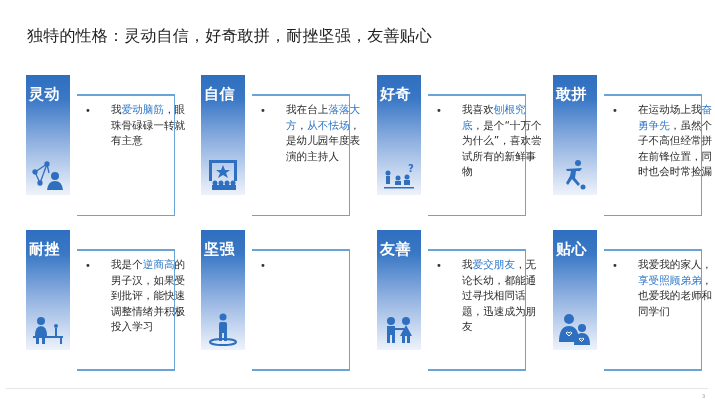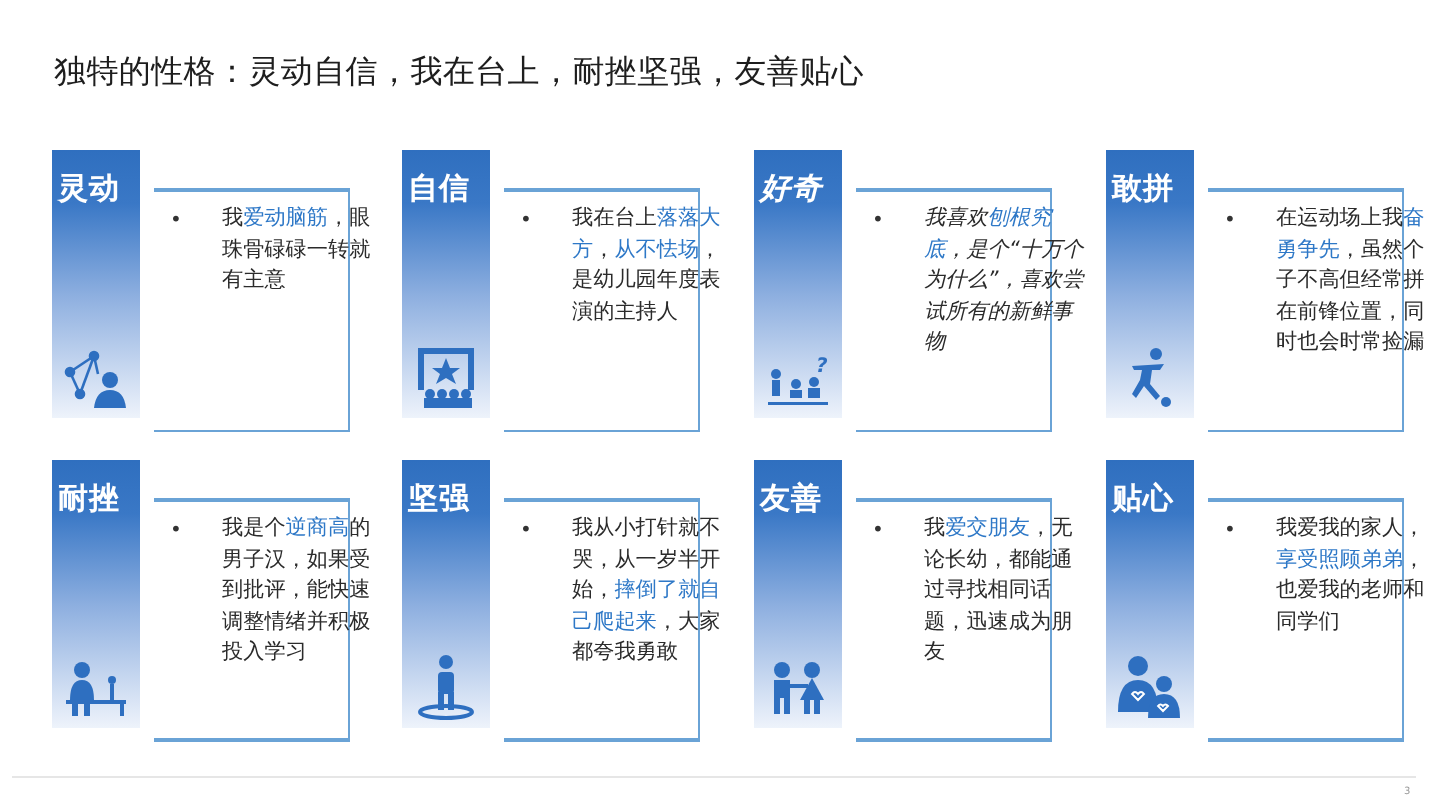--- a/index.html
+++ b/index.html
@@ -1,34 +1,34 @@
 <!DOCTYPE html>
 <html><head>
 <meta charset="utf-8">
 <style>
   html,body{margin:0;padding:0;}
   body{width:715px;height:406px;background:#ffffff;position:relative;overflow:hidden;font-family:"DejaVu Sans","Liberation Sans",sans-serif;color:#222;}
   .title{position:absolute;left:27px;top:26px;font-size:16px;letter-spacing:0.2px;color:#1e1e1e;white-space:nowrap;}
   .card{position:absolute;width:155px;height:145px;}
-  .tab{position:absolute;left:0;top:0;width:44px;height:134px;background:linear-gradient(to bottom,#2f6fbf 0%,#3a78c6 20%,#8fb0e0 55%,#eef3fb 100%);}
+  .tab{position:absolute;left:0;top:0;width:44px;height:120px;background:linear-gradient(to bottom,#2f6fbf 0%,#3a78c6 20%,#8fb0e0 55%,#eef3fb 100%);}
   .tab-label{position:absolute;left:3px;top:10px;font-size:15px;font-weight:bold;color:#ffffff;letter-spacing:0.5px;white-space:nowrap;}
   .tab-icon{position:absolute;left:5px;bottom:4px;width:34px;height:34px;}
   .box{position:absolute;left:51px;top:19px;width:98px;height:122px;border:1px solid #6aa3d6;border-left:none;background:#fff;box-sizing:border-box;}
   .box:before{content:"";position:absolute;left:0;top:-1px;width:100%;height:2px;background:#6aa3d6;}
   .box.bottomline{border-bottom:2px solid #6aa3d6;}
   .bul{position:absolute;left:8px;top:10px;font-size:10px;color:#333;}
   .txt{position:absolute;left:34px;top:7px;width:80px;font-size:10.6px;line-height:15.5px;color:#2b2b2b;}
   .hl{color:#2e78c7;}
   .rule{position:absolute;left:6px;top:388px;width:702px;height:1px;background:#e6e6e6;}
   .pagenum{position:absolute;left:702px;top:393px;font-size:5px;color:#999;}
 </style>
 </head>
 <body>
 
-<div class="title">独特的性格：灵动自信，我在台上，耐挫坚强，友善贴心</div>
+<div class="title">独特的性格：灵动自信，好奇敢拼，耐挫坚强，友善贴心</div>
 
 <div id="cards">
     <div class="card" style="left: 26px; top: 75px;">
     <div class="tab">
       <div class="tab-label">灵动</div>
       <div class="tab-icon"><svg viewBox="0 0 34 34">
             <g stroke="#2e6fc0" stroke-width="1.3" fill="#2e6fc0">
               <line x1="4" y1="15" x2="16" y2="7"></line>
               <line x1="4" y1="15" x2="9" y2="26"></line>
               <line x1="16" y1="7" x2="9" y2="26"></line>
@@ -61,21 +61,21 @@
               <circle cx="27" cy="26" r="2.5"></circle>
               <rect x="6" y="28" width="24" height="5"></rect>
             </g>
           </svg></div>
     </div>
     <div class="box">
       <span class="bul">•</span>
       <div class="txt"><span>我在台上</span><span class="hl">落落大方</span><span>，</span><span class="hl">从不怯场</span><span>，是幼儿园年度表演的主持人</span></div>
     </div>
     </div>
-    <div class="card" style="left: 377px; top: 75px; font-style: italic;">
+    <div class="card" style="left: 377px; top: 75px;">
     <div class="tab">
       <div class="tab-label">好奇</div>
       <div class="tab-icon"><svg viewBox="0 0 34 34">
             <g fill="#2e6fc0">
               <circle cx="6" cy="16" r="2.5"></circle>
               <rect x="4" y="19" width="4" height="8"></rect>
               <circle cx="16" cy="21" r="2.5"></circle>
               <rect x="13" y="24" width="6" height="4"></rect>
               <circle cx="25" cy="20" r="2.5"></circle>
               <rect x="22" y="23" width="6" height="5"></rect>
@@ -134,21 +134,20 @@
               <circle cx="17" cy="5" r="3.5"></circle>
               <rect x="13" y="10" width="8" height="11" rx="2"></rect>
               <rect x="13" y="20" width="3" height="9"></rect>
               <rect x="18" y="20" width="3" height="9"></rect>
             </g>
             <ellipse cx="17" cy="30" rx="13" ry="3" fill="none" stroke="#2e6fc0" stroke-width="2"></ellipse>
           </svg></div>
     </div>
     <div class="box bottomline">
       <span class="bul">•</span>
-      <div class="txt"><span>我从小打针就不哭，从一岁半开始，</span><span class="hl">摔倒了就自己爬起来</span><span>，大家都夸我勇敢</span></div>
     </div>
     </div>
     <div class="card" style="left: 377px; top: 230px; padding-left: 24px;">
     <div class="tab">
       <div class="tab-label">友善</div>
       <div class="tab-icon"><svg viewBox="0 0 34 34">
             <g fill="#2e6fc0">
               <circle cx="9" cy="9" r="4"></circle>
               <rect x="5" y="14" width="8" height="9"></rect>
               <rect x="5" y="22" width="3" height="9"></rect>

